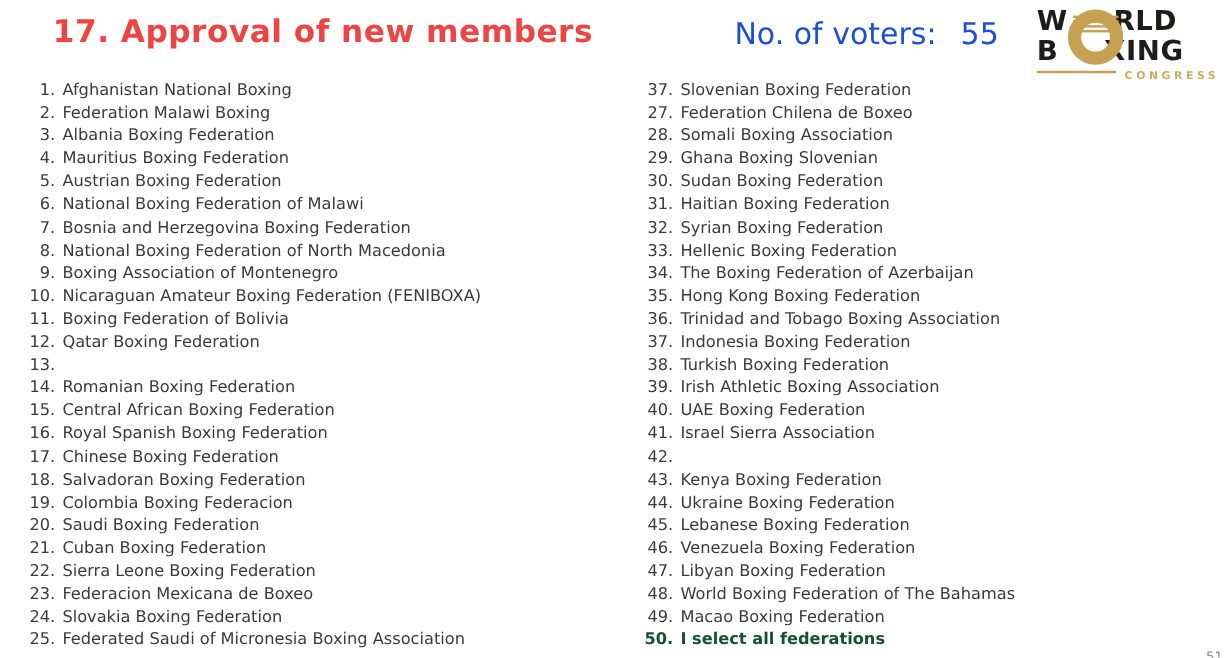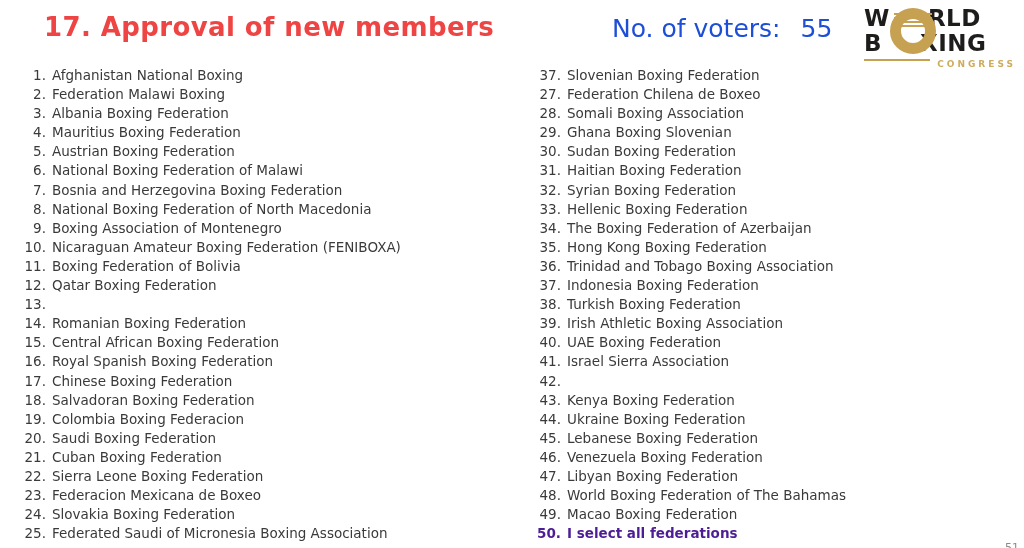--- a/index.html
+++ b/index.html
@@ -44,21 +44,21 @@
   
   .col { position:absolute; top:66px; list-style:none; }
   .col-left  { left:18px;  width:500px; }
   .col-right { left:533px; width:480px; }
   .item {
     display:flex; align-items:baseline;
     font-size:13.5px; line-height:19.1px; color:#3a3a3a; white-space:nowrap;
     cursor:default;
   }
   .item .num { width:28px; text-align:right; margin-right:6px; flex:0 0 auto; }
-  .item.select-all { color:#4c1d95; font-weight:bold; }
+  .item.select-all { color:#14532d; font-weight:bold; }
 
   
   .page-frag {
     position:absolute; right:5px; bottom:0; height:6px; overflow:hidden;
     font-size:11px; color:#8a8a8a; line-height:11px;
   }
 </style>
 </head>
 <body>
 

